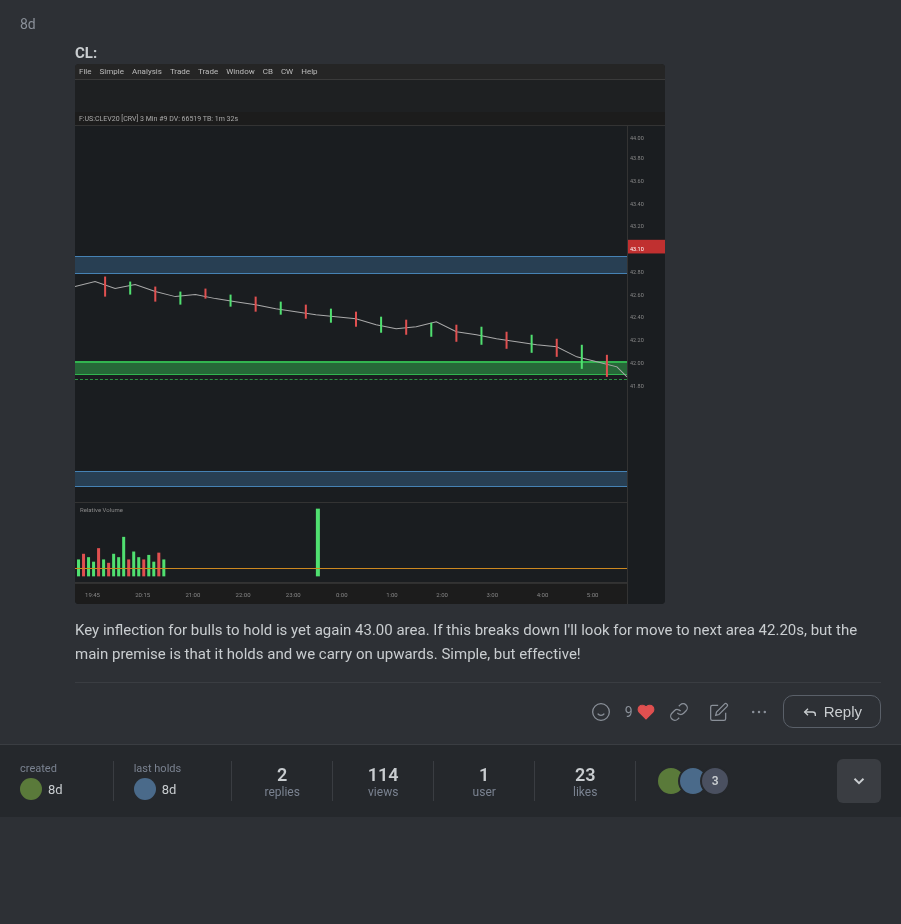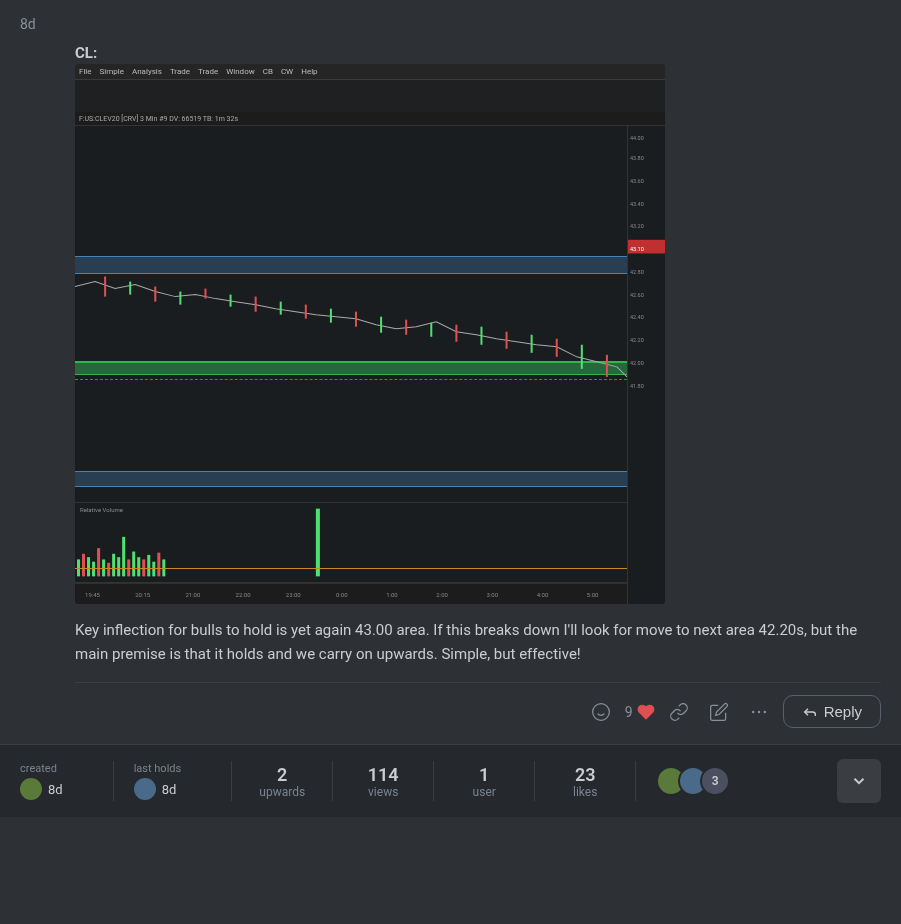--- a/index.html
+++ b/index.html
@@ -613,21 +613,21 @@
     <div class="footer-created-row">
       <div class="footer-mini-avatar" style="background:#4a6a8a;"></div>
       <span class="footer-time">8d</span>
     </div>
   </div>
 
   <div class="footer-divider"></div>
 
   <div class="footer-stat">
     <span class="footer-stat-value">2</span>
-    <span class="footer-stat-label">upwards</span>
+    <span class="footer-stat-label">replies</span>
   </div>
 
   <div class="footer-divider"></div>
 
   <div class="footer-stat">
     <span class="footer-stat-value">114</span>
     <span class="footer-stat-label">views</span>
   </div>
 
   <div class="footer-divider"></div>

